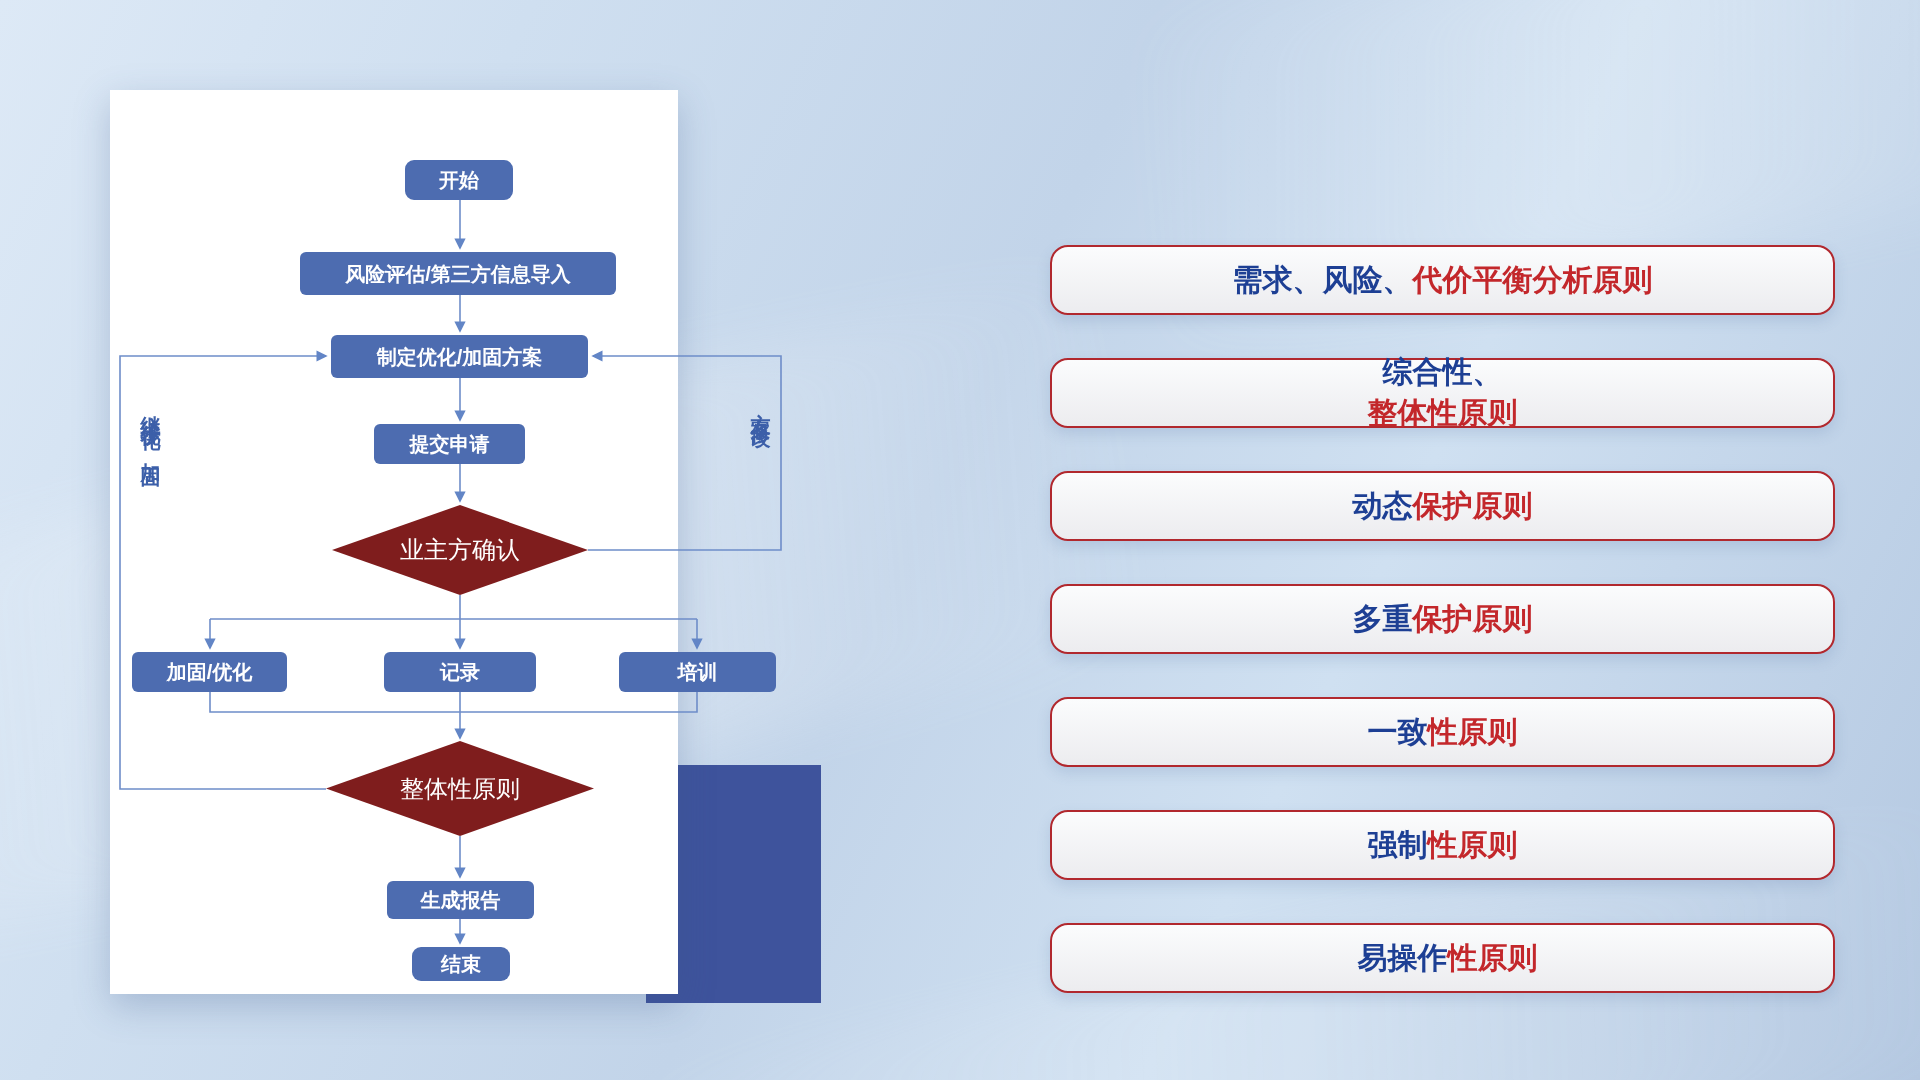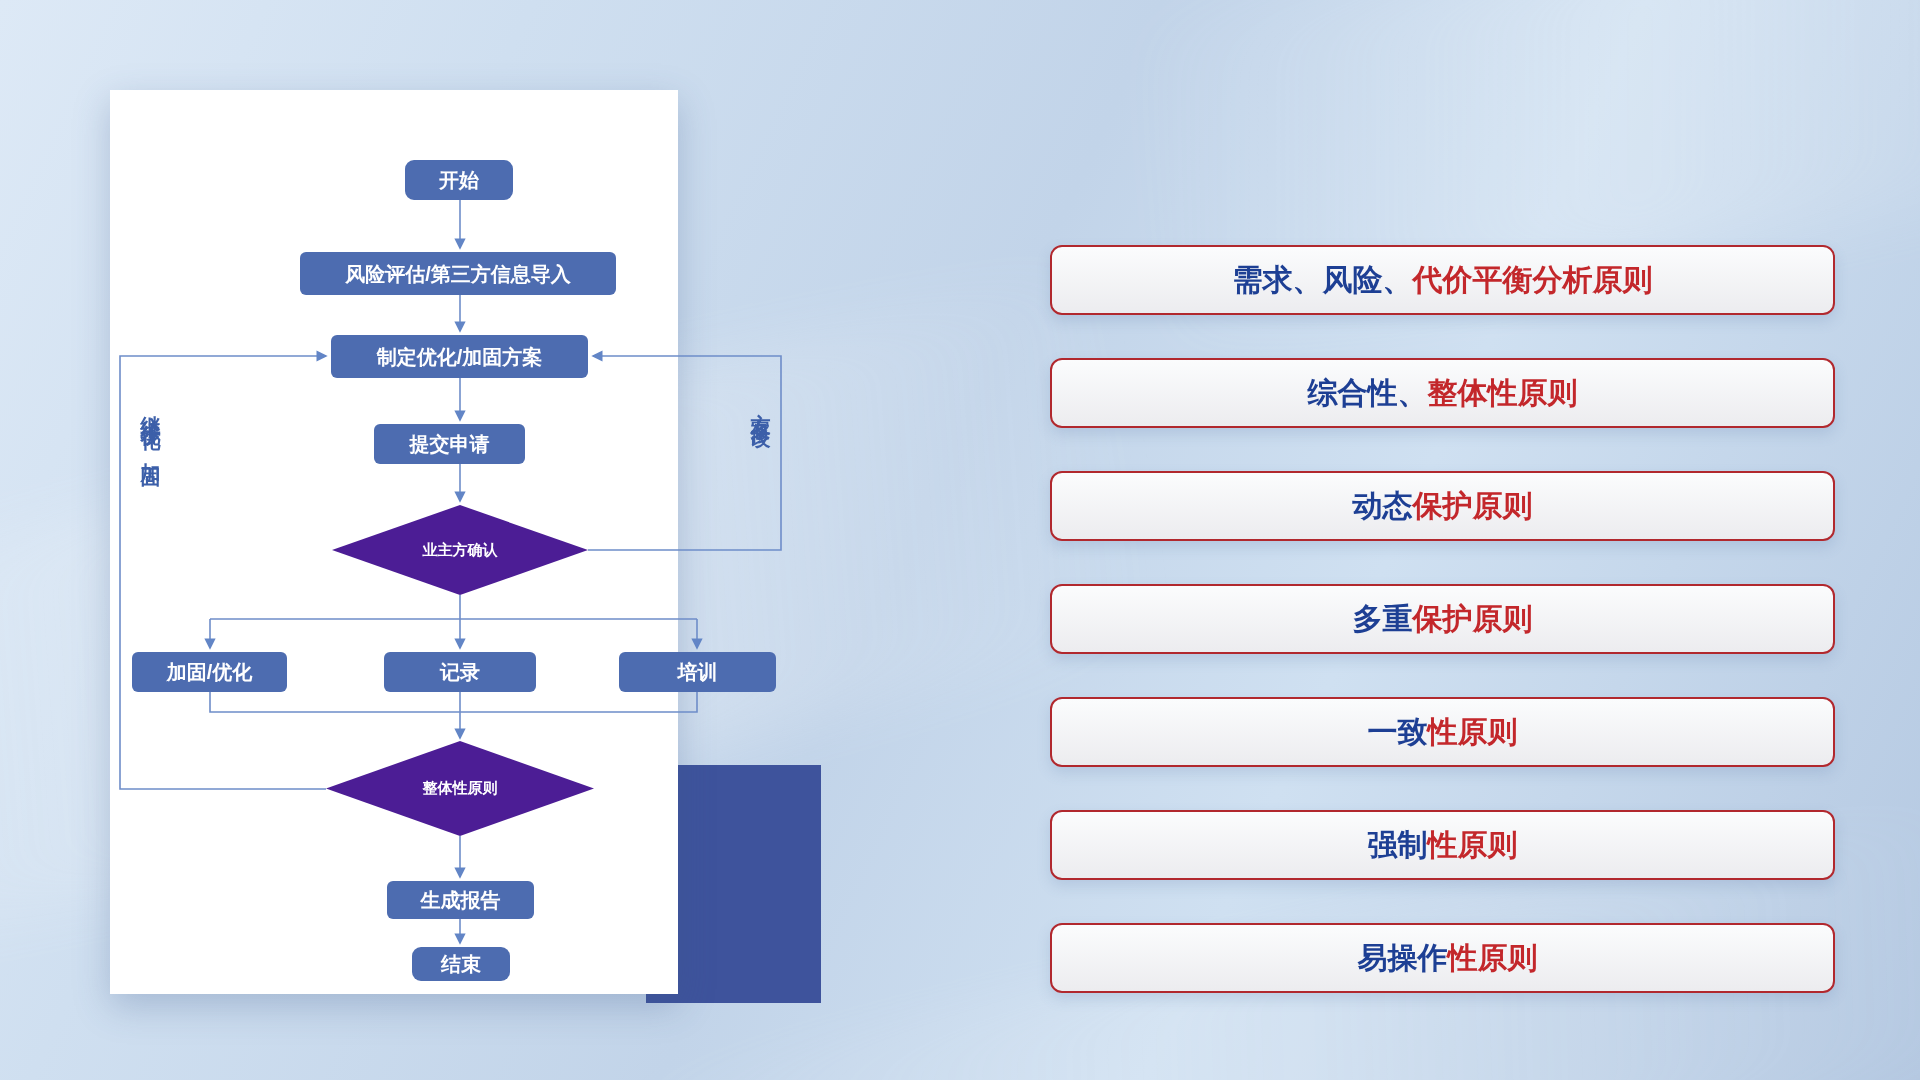--- a/index.html
+++ b/index.html
@@ -42,21 +42,21 @@
   .connectors { position:absolute; left:0; top:0; }
 
   .fnode {
     position:absolute; display:flex; align-items:center; justify-content:center;
     background:#4d6cb0; color:#ffffff; font-weight:bold; font-size:20px;
     border-radius:6px; text-align:center; line-height:1.1; z-index:3;
   }
   .fnode.pillend { border-radius:9px; }
   .fdiamond {
     position:absolute; display:flex; align-items:center; justify-content:center;
-    background:#4c1d95; color:#fff; font-weight:bold; font-size:15px;
+    background:#7f1d1d; color:#fff; font-weight:normal; font-size:24px;
     clip-path:polygon(50% 0, 100% 50%, 50% 100%, 0 50%); z-index:3; text-align:center;
   }
   .vlabel {
     position:absolute; writing-mode:vertical-lr; text-orientation:upright;
     color:#3c5fa9; font-weight:bold; font-size:20px; letter-spacing:5px; z-index:3;
   }
 
   
   .n-start    { left:295px; top:70px;  width:108px; height:40px; }
   .n-risk     { left:190px; top:162px; width:316px; height:43px; }
@@ -72,29 +72,29 @@
   .vl-left    { left:28px;  top:310px; height:160px; }
   .vl-right   { left:638px; top:307px; height:120px; }
 
   
   .principles-title {
     position:absolute; left:1050px; top:112px; width:785px; z-index:2;
     text-align:center; font-size:46px; font-weight:bold; color:#2a52a8; letter-spacing:3px;
   }
   .pill {
     position:absolute; left:1050px; width:785px; height:70px; z-index:2;
-    border:2px solid #b1282e; border-radius:12px;
+    border:2px solid #b1282e; border-radius:18px;
     background:linear-gradient(180deg,#fbfcfd 0%, #ececef 100%);
     display:flex; align-items:center; justify-content:center;
     font-size:30px; font-weight:600;
     box-shadow:0 6px 14px rgba(80,110,160,.18);
   }
   .pill .lead { color:#1d3f94; }
   .pill .em   { color:#c3272b; }
-  .pill-1 { top:245px; } .pill-2 { top:358px; } .pill-3 { top:471px; }
+  .pill-1 { top:245px; } .pill-2 { top:358px;flex-direction:column; } .pill-3 { top:471px; }
   .pill-4 { top:584px; } .pill-5 { top:697px; } .pill-6 { top:810px; }
   .pill-7 { top:923px;padding-left:10px; }
 </style>
 </head>
 <body>
 
 <div class="canvas">
   <div class="streak streak-1"></div>
   <div class="streak streak-2"></div>
   <div class="streak streak-3"></div>

